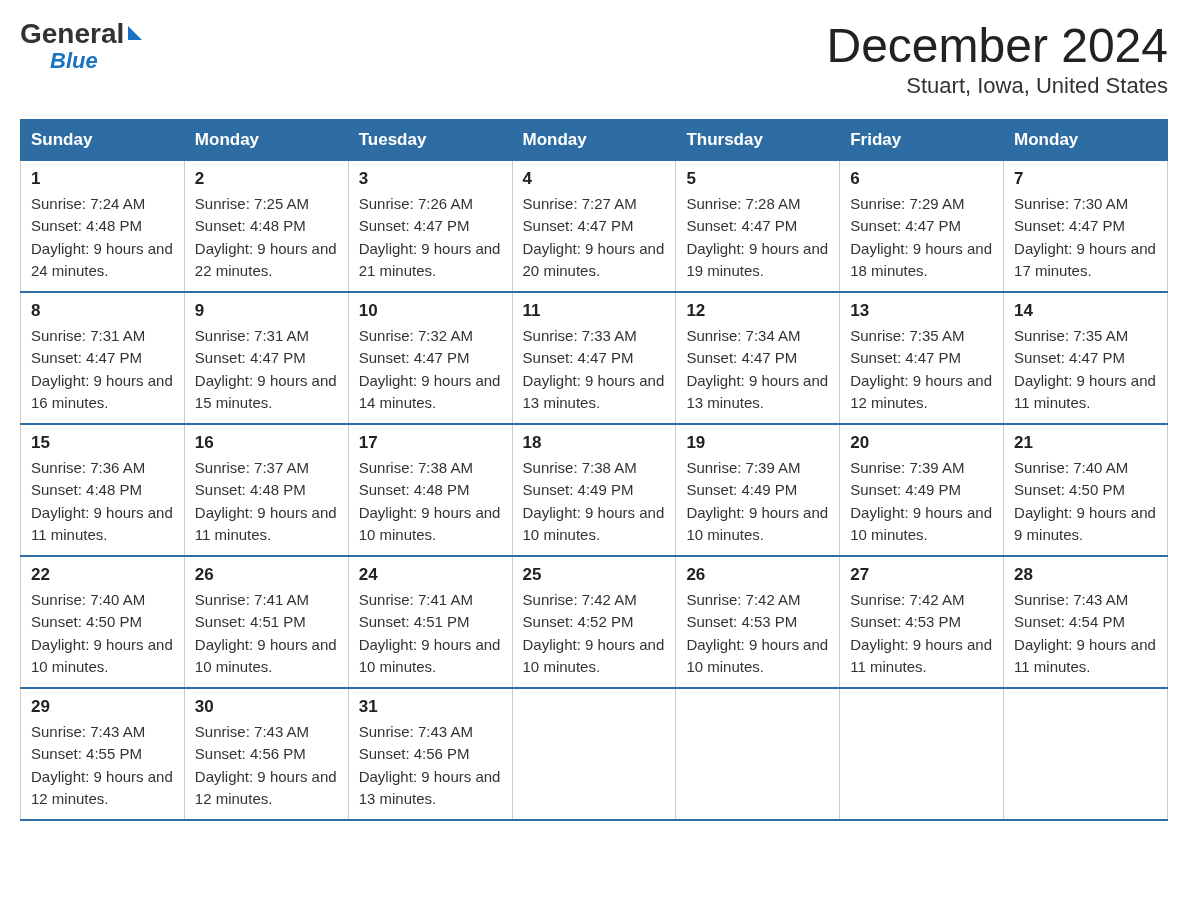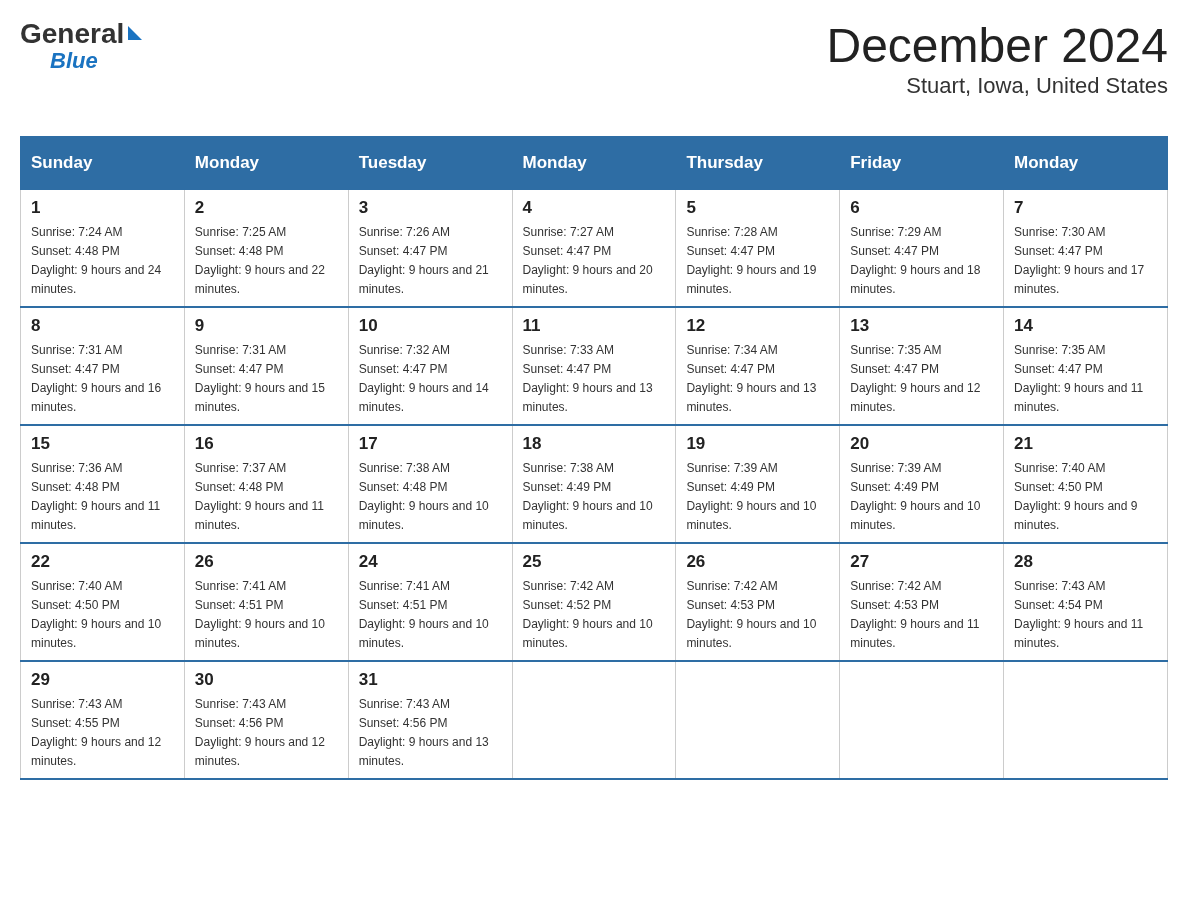--- a/index.html
+++ b/index.html
@@ -7,21 +7,21 @@
       font-family: Arial, sans-serif;
       background: #fff;
       padding: 20px;
       width: 1188px;
       min-height: 918px;
     }
     .header {
       display: flex;
       justify-content: space-between;
       align-items: flex-start;
-      margin-bottom: 37px;
+      margin-bottom: 20px;
     }
     .logo {
       display: flex;
       flex-direction: column;
       align-items: flex-start;
     }
     .logo-general {
       font-size: 28px;
       font-weight: bold;
       color: #333;
@@ -64,21 +64,21 @@
       width: 100%;
       border-collapse: collapse;
     }
     .calendar thead tr {
       background-color: #2e6da4;
     }
     .calendar thead th {
       color: #fff;
       font-size: 17px;
       font-weight: bold;
-      padding: 16px 10px;
+      padding: 10px 10px;
       text-align: left;
       border: 1px solid #2e6da4;
     }
     .calendar tbody td {
       vertical-align: top;
       border: 1px solid #ccc;
       padding: 8px 10px;
       width: 14.28%;
       min-height: 110px;
     }
@@ -86,21 +86,21 @@
       border-bottom: 2px solid #2e6da4;
     }
     .day-number {
       font-size: 17px;
       font-weight: bold;
       color: #222;
       display: block;
       margin-bottom: 4px;
     }
     .day-info {
-      font-size: 12px;
+      font-size: 15px;
       color: #333;
       line-height: 1.5;
     }
     .empty-cell {
       background: #fff;
     }
   </style>
 </head>
 <body>
 

